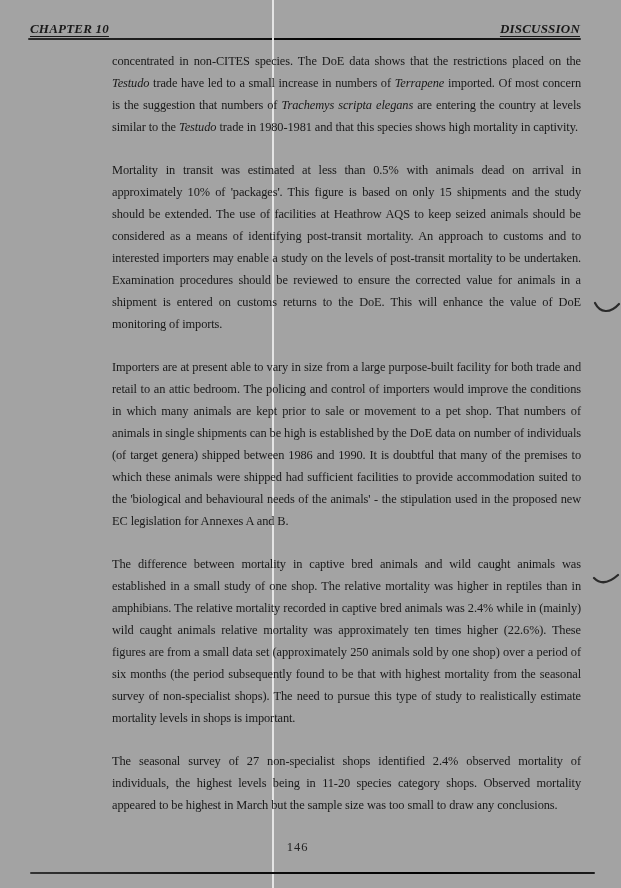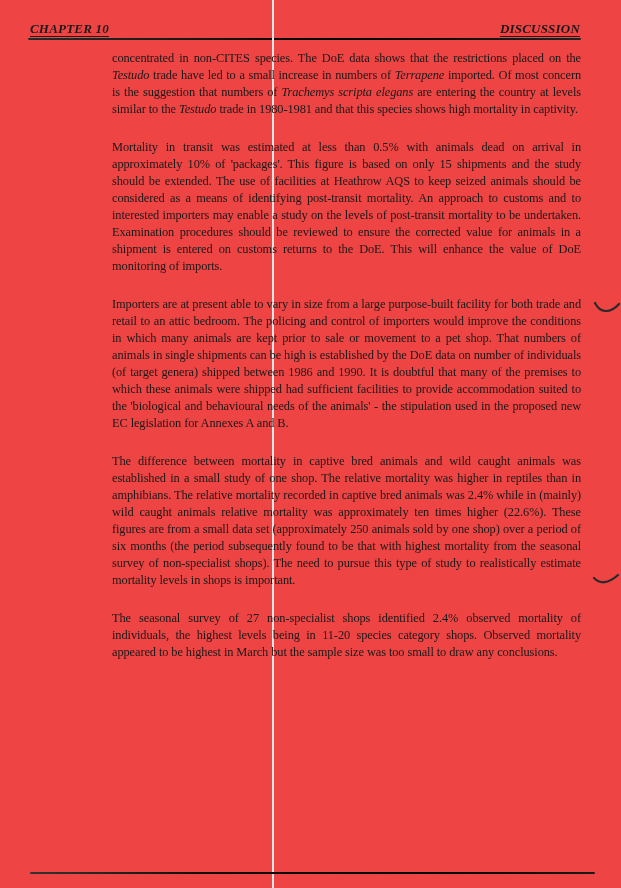--- a/index.html
+++ b/index.html
@@ -1,19 +1,19 @@
 <!DOCTYPE html>
 <html><head>
 <meta charset="utf-8">
 <style>
   html, body { margin: 0; padding: 0; background: #ffffff; }
   .page {
     position: relative;
     width: 621px; height: 888px;
-    background: #ef4444;
+    background: #a3a3a3;
     overflow: hidden;
     font-family: "Liberation Serif", "DejaVu Serif", serif;
     color: #1b1b1b;
   }
   
   .hdr-label {
     position: absolute;
     top: 21px;
     font-size: 13px;
     font-weight: bold;
@@ -35,21 +35,21 @@
   .scan-line {
     position: absolute;
     left: 272px; top: 0; width: 2px; height: 888px;
     background: #e4e4e4;
   }
   
   .body-text {
     position: absolute;
     left: 112px; top: 50px; width: 469px;
     font-size: 12.4px;
-    line-height: 17px;
+    line-height: 22px;
     letter-spacing: -0.1px;
     text-align: justify;
     color: #191919;
   }
   .body-text p { margin: 0 0 21px 0; }
   .body-text p:last-child { margin-bottom: 12px; }
   .body-text em { font-style: italic; }
   
   .pen-mark { position: absolute; }
   .pen-mark-1 { left: 593px; top: 299px; }
@@ -96,16 +96,17 @@
       <path d="M2,4 C7,14 17,15 26,5" fill="none" stroke="#2a2a2a" stroke-width="2.2" stroke-linecap="round"></path>
     </svg>
   </span>
 
   <span class="pen-mark pen-mark-2">
     <svg width="28" height="18" viewBox="0 0 28 18">
       <path d="M2,7 C8,13 16,13 26,4" fill="none" stroke="#2a2a2a" stroke-width="2.2" stroke-linecap="round"></path>
     </svg>
   </span>
 
+  <div class="page-number">146</div>
 
   <div class="footer-rule"></div>
 
 </div>
 
 </body></html>

